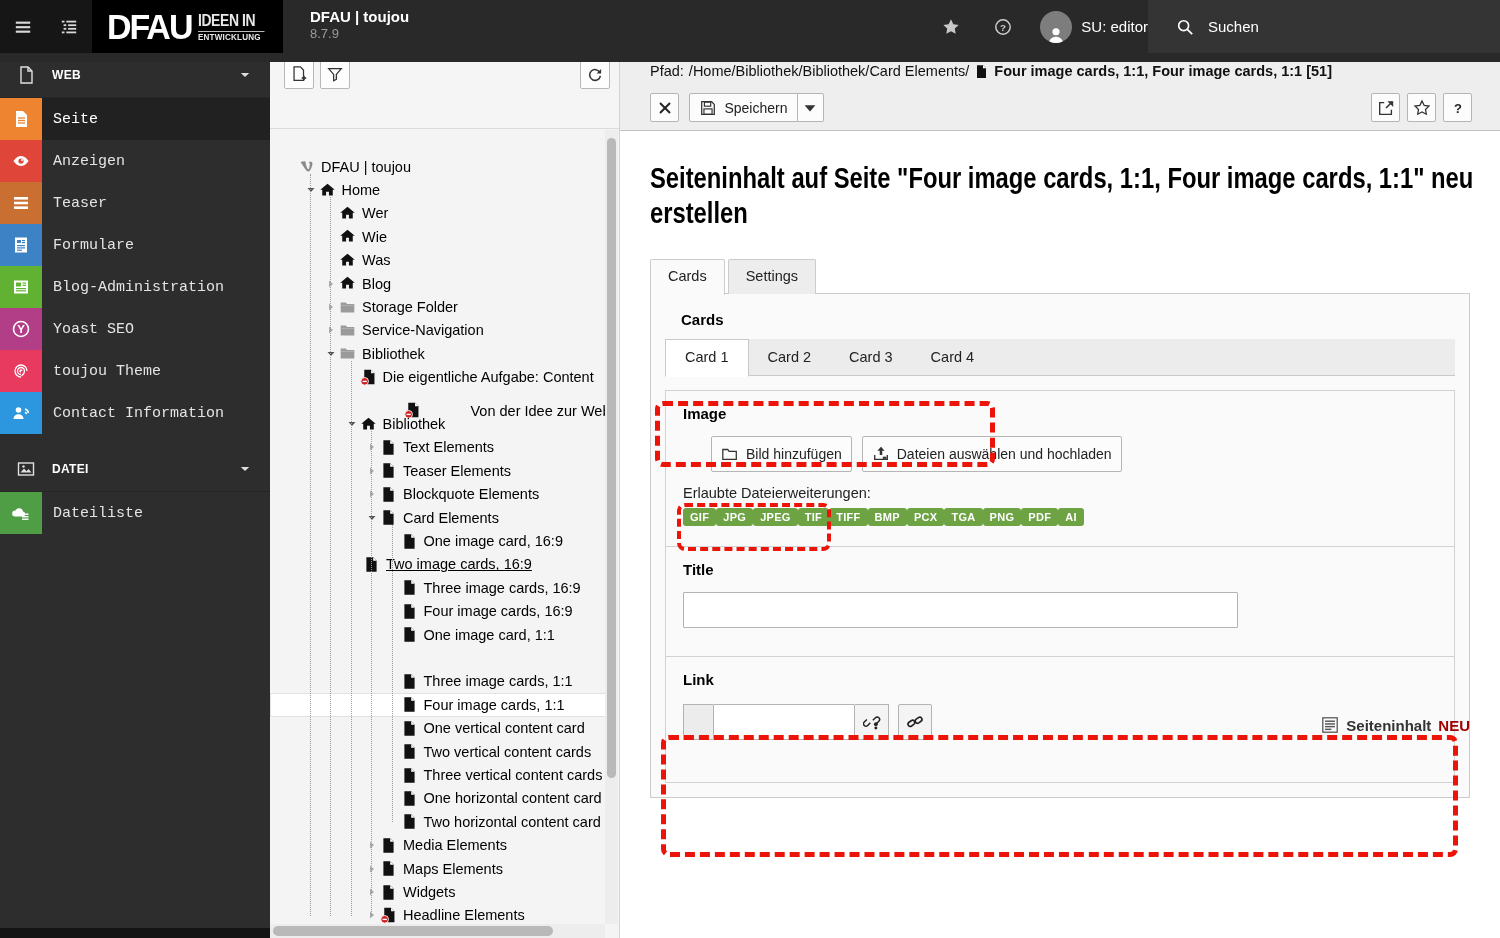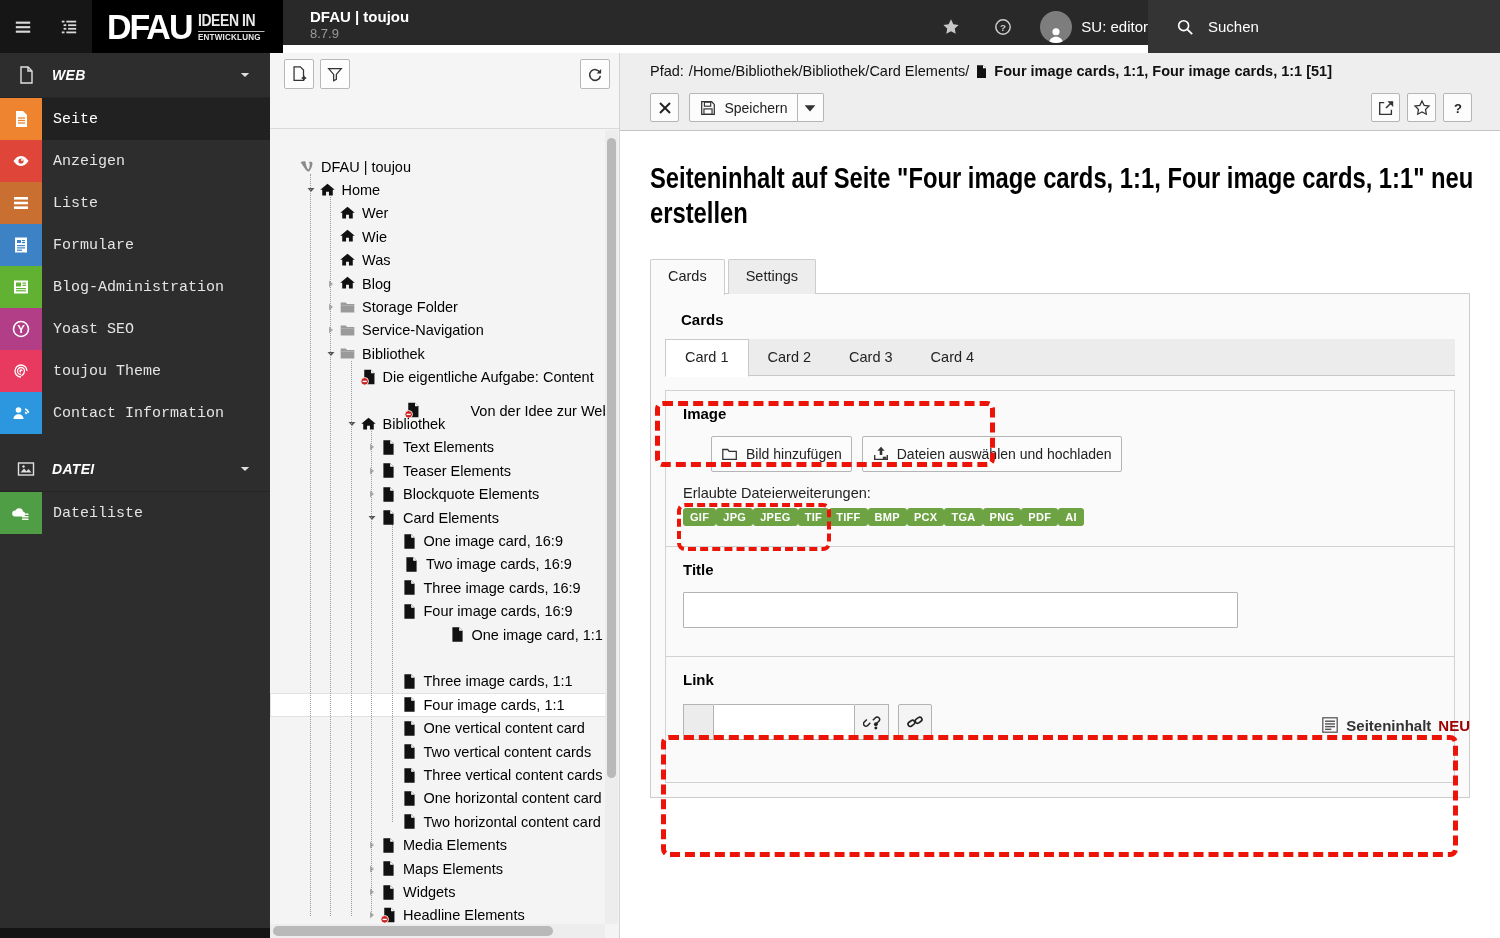--- a/index.html
+++ b/index.html
@@ -1,40 +1,40 @@
 <!DOCTYPE html>
 <html><head>
 <meta charset="utf-8">
 <style>
   * { margin:0; padding:0; box-sizing:border-box; }
   html,body { width:1500px; height:938px; }
   body { position:relative; font-family:"Liberation Sans", sans-serif; background:#fff; overflow:hidden; }
 
   
-  #topbar { position:absolute; left:0; top:0; width:1500px; height:45px; background:#292929; z-index:50; }
+  #topbar { position:absolute; left:0; top:0; width:1500px; height:62px; background:#292929; z-index:50; }
   .tb-left { position:absolute; left:0; top:0; width:92px; height:53px; background:#161616; display:flex; align-items:center; justify-content:space-around; }
   .tb-iconbtn { width:30px; height:30px; display:flex; align-items:center; justify-content:center; color:#d8d8d8; cursor:pointer; }
   .tb-logo { position:absolute; left:92px; top:0; width:191px; height:53px; background:#000; display:flex; align-items:center; justify-content:center; gap:7px; }
   .logo-main { color:#fff; font-size:34px; font-weight:bold; letter-spacing:-2px; transform:scaleY(1.05); }
   .logo-sub { color:#e8e8e8; line-height:1; text-align:left; }
   .logo-sub .l1 { font-size:17px; font-weight:bold; letter-spacing:-0.5px; transform:scaleX(.82); transform-origin:0 50%; }
   .logo-sub .l2 { font-size:8.5px; font-weight:bold; letter-spacing:.2px; border-top:1px solid #bbb; margin-top:2px; padding-top:1px; transform:scaleX(.95); transform-origin:0 50%; }
   .tb-site { position:absolute; left:310px; top:8px; }
   .tb-site .t1 { color:#fff; font-weight:bold; font-size:15px; }
   .tb-site .t2 { color:#9a9a9a; font-size:13px; margin-top:1px; }
   .tb-right { position:absolute; right:352px; top:0; height:53px; display:flex; align-items:center; gap:22px; }
   .tb-user { display:flex; align-items:center; gap:9px; color:#fff; font-size:15px; cursor:pointer; }
   .avatar { width:32px; height:32px; border-radius:50%; background:#7d7d7d; display:flex; align-items:flex-end; justify-content:center; overflow:hidden; }
   .tb-search { position:absolute; right:0; top:0; width:352px; height:53px; background:#343434; display:flex; align-items:center; gap:14px; padding-left:28px; color:#fff; font-size:15px; cursor:text; }
 
   
   #sidebar { position:absolute; left:0; top:53px; width:270px; bottom:0; background:#2d2d2d; z-index:40; }
   .sb-header { height:45px; display:flex; align-items:center; color:#fff; cursor:pointer; border-bottom:1px solid #262626; }
   .sb-header .hicon { width:52px; display:flex; justify-content:center; color:#e0e0e0; }
-  .sb-header .hlabel { font-weight:bold; font-size:14px; letter-spacing:.3px; flex:1;font-style:italic; }
+  .sb-header .hlabel { font-weight:bold; font-size:12px; letter-spacing:.3px; flex:1; }
   .sb-header .chev { margin-right:18px; color:#ddd; font-size:11px; }
   .sb-item { height:42px; display:flex; align-items:center; cursor:pointer; }
   .sb-item.selected { background:#212121; }
   .sb-item .micon { width:42px; height:42px; flex:0 0 42px; display:flex; align-items:center; justify-content:center; }
   .sb-item .mlabel { color:#e4e4e4; font-size:15px; margin-left:11px;font-family:Liberation Mono, monospace; }
   .sb-item.selected .mlabel { color:#fff; }
   .sb-gap { height:13px; }
   #sidebar .bottom-strip { position:absolute; left:0; bottom:0; width:100%; height:10px; background:#141414; }
 
   
@@ -232,21 +232,21 @@
       <div class="sb-item">
         <span class="micon" style="background:#c96f32">
           <svg width="20" height="20" viewBox="0 0 20 20" xmlns="http://www.w3.org/2000/svg">
             <g fill="#fff">
               <rect x="3" y="4" width="14" height="2.6"></rect>
               <rect x="3" y="8.7" width="14" height="2.6"></rect>
               <rect x="3" y="13.4" width="14" height="2.6"></rect>
             </g>
           </svg>
         </span>
-                     <span class="mlabel">Liste</span>
+                     <span class="mlabel">Teaser</span>
       </div>
       <div class="sb-item">
         <span class="micon" style="background:#3d82c4">
           <svg width="20" height="20" viewBox="0 0 20 20" xmlns="http://www.w3.org/2000/svg">
             <rect x="4" y="2.5" width="12" height="15" fill="#fff"></rect>
             <g fill="#3d82c4">
               <rect x="6" y="5" width="4" height="3"></rect>
               <rect x="11" y="5" width="3" height="1.2"></rect>
               <rect x="11" y="7" width="3" height="1.2"></rect>
               <rect x="6" y="10" width="8" height="1.2"></rect>
@@ -567,21 +567,21 @@
       <div class="tree-row" style="top: 374.4px; padding-left: 115.5px;">
         <span class="tr-exp"></span>
                    <span class="tr-icon">
           <svg width="17" height="17" viewBox="0 0 20 20" xmlns="http://www.w3.org/2000/svg">
             <path fill="#111" d="M4 1.5h8l4 4v13H4z"></path>
             <path fill="#fff" d="M12 1.5l4 4h-4z"></path>
           </svg>
         </span>
                    <span class="tr-label">One image card, 16:9</span>
       </div>
-      <div class="tree-row" style="top: 397.8px; padding-left: 118px;">
+      <div class="tree-row" style="top: 397.8px; padding-left: 78px; text-decoration: underline;">
         <span class="tr-exp"></span>
                    <span class="tr-icon">
           <svg width="17" height="17" viewBox="0 0 20 20" xmlns="http://www.w3.org/2000/svg">
             <path fill="#111" d="M4 1.5h8l4 4v13H4z"></path>
             <path fill="#fff" d="M12 1.5l4 4h-4z"></path>
           </svg>
         </span>
                    <span class="tr-label">Two image cards, 16:9</span>
       </div>
       <div class="tree-row" style="top: 421.2px; padding-left: 115.5px;">
@@ -597,21 +597,21 @@
       <div class="tree-row" style="top: 444.6px; padding-left: 115.5px;">
         <span class="tr-exp"></span>
                    <span class="tr-icon">
           <svg width="17" height="17" viewBox="0 0 20 20" xmlns="http://www.w3.org/2000/svg">
             <path fill="#111" d="M4 1.5h8l4 4v13H4z"></path>
             <path fill="#fff" d="M12 1.5l4 4h-4z"></path>
           </svg>
         </span>
                    <span class="tr-label">Four image cards, 16:9</span>
       </div>
-      <div class="tree-row" style="top: 468px; padding-left: 115.5px; margin-left: 48px;">
+      <div class="tree-row" style="top: 468px; padding-left: 115.5px;">
         <span class="tr-exp"></span>
                    <span class="tr-icon">
           <svg width="17" height="17" viewBox="0 0 20 20" xmlns="http://www.w3.org/2000/svg">
             <path fill="#111" d="M4 1.5h8l4 4v13H4z"></path>
             <path fill="#fff" d="M12 1.5l4 4h-4z"></path>
           </svg>
         </span>
                    <span class="tr-label">One image card, 1:1</span>
       </div>
       <div class="tree-row" style="top: 514.8px; padding-left: 115.5px;">

